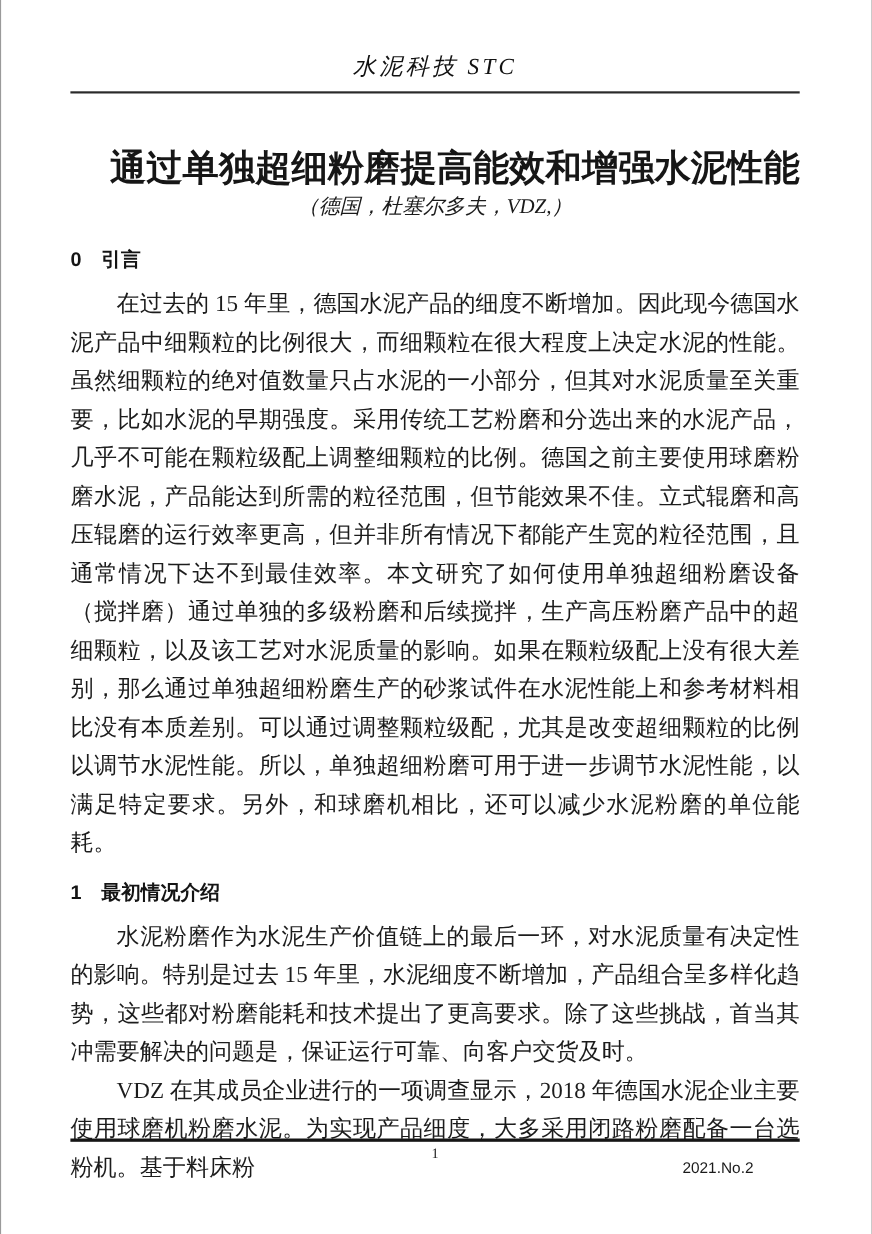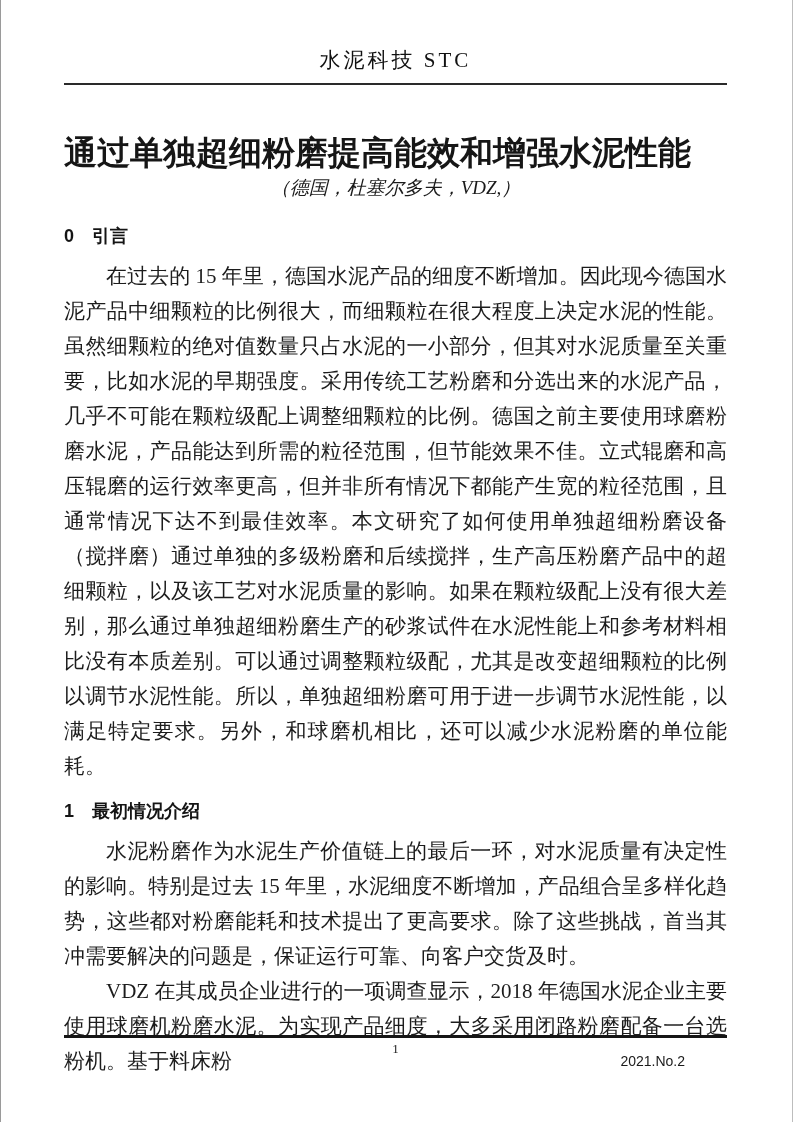--- a/index.html
+++ b/index.html
@@ -22,32 +22,33 @@
   }
   .content {
     padding: 0 65px 0 63px;
   }
   
   .journal-head {
     margin-top: 46px;
     text-align: center;
     font-size: 21px;
     letter-spacing: 3px;
+    font-style: italic;
     color: #111111;
   }
   .header-rule {
     margin-top: 9px;
     border: 0;
     border-top: 2px solid #2a2a2a;
     height: 0;
   }
   
   .article-title {
     margin: 49px 0 0 0;
-    text-align: left;
+    text-align: right;
     font-family: "Liberation Sans", "DejaVu Sans", sans-serif;
     font-weight: bold;
     font-size: 33px;
     line-height: 38px;
     color: #161616;
   }
   .authors {
     margin-top: 25px;
     text-align: center;
     font-size: 19px;

